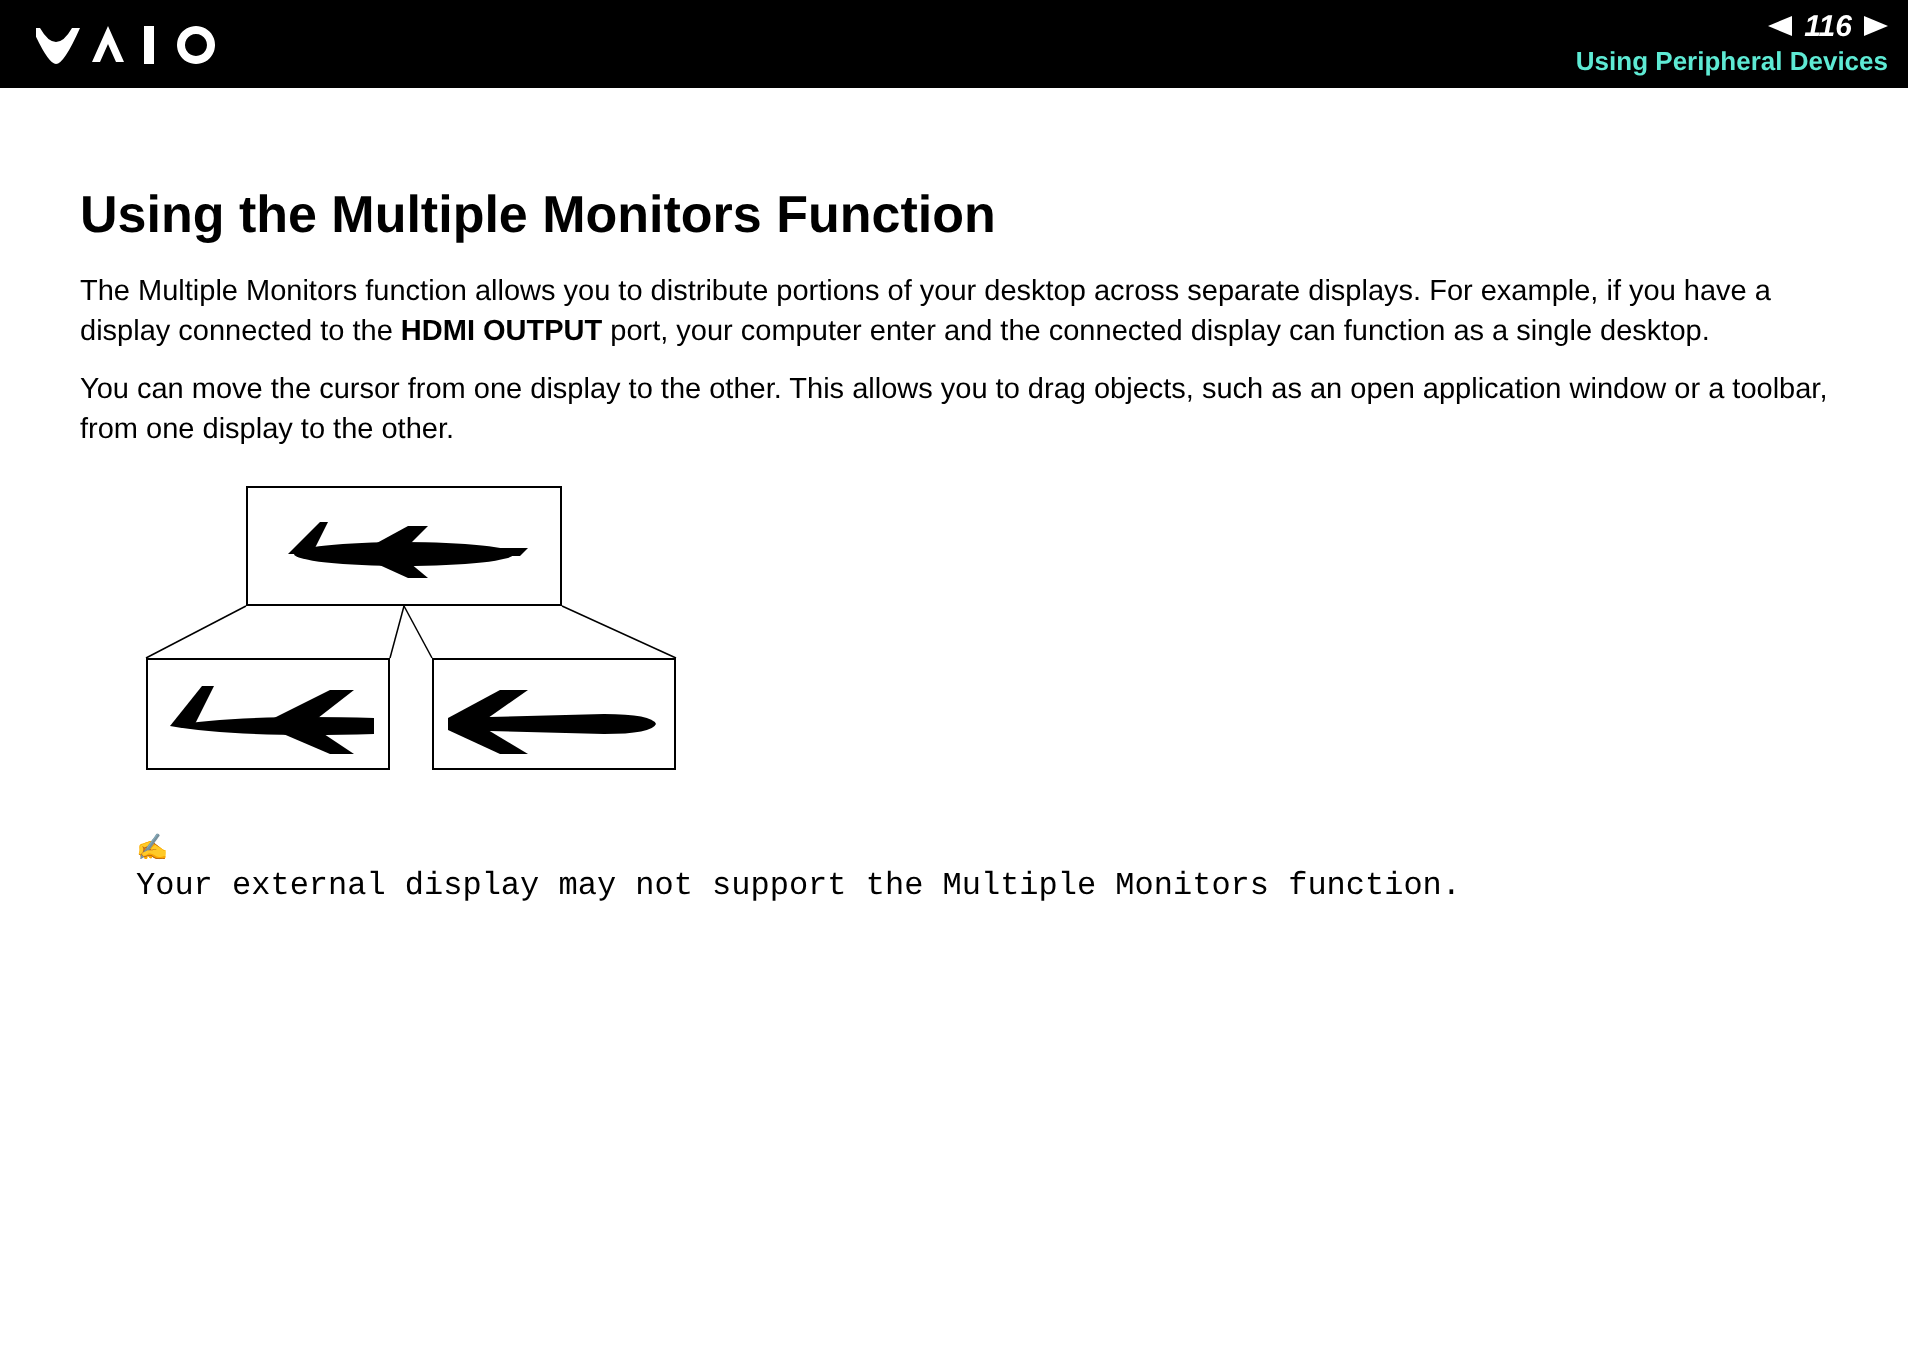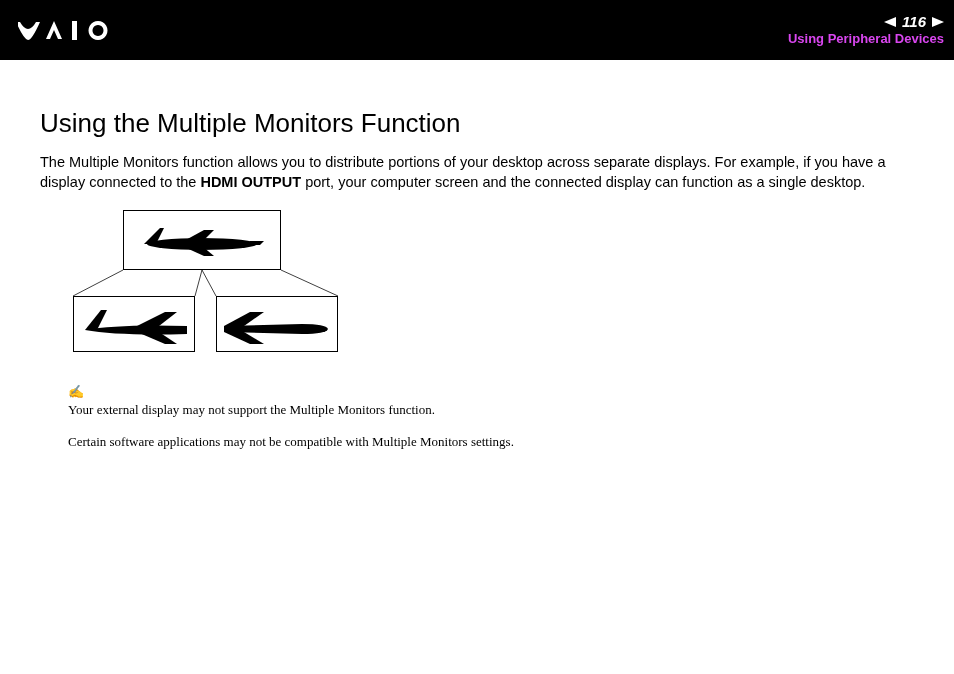--- a/index.html
+++ b/index.html
@@ -1,19 +1,19 @@
 <!DOCTYPE html>
 <html><head>
 <meta charset="utf-8">
 <style>
   * { box-sizing: border-box; margin: 0; padding: 0; }
   html, body { width: 954px; height: 674px; background: #fff; font-family: Arial, Helvetica, sans-serif; color: #000; }
   .header {
     background: #000;
-    height: 60px;
+    height: 44px;
     display: flex;
     align-items: center;
     justify-content: space-between;
     padding: 0 10px 0 18px;
     position: relative;
   }
   .logo svg { display: block; }
   .header-right { text-align: right; color: #fff; }
   .page-nav {
     display: flex;
@@ -21,30 +21,30 @@
     justify-content: flex-end;
     gap: 6px;
     font-weight: bold;
     font-style: italic;
     font-size: 15px;
     line-height: 1;
     margin-bottom: 2px;
   }
   .arrow-left, .arrow-right { display: inline-block; }
   .breadcrumb {
-    color: #d946ef;
+    color: #5eead4;
     font-weight: bold;
     font-size: 13px;
   }
   .content {
     padding: 48px 40px 0 40px;
   }
   h1 {
     font-size: 26px;
-    font-weight: 400;
+    font-weight: 700;
     margin-bottom: 14px;
     letter-spacing: 0;
   }
   p.body {
     font-size: 14.5px;
     line-height: 1.35;
     margin-bottom: 10px;
   }
   .bold { font-weight: bold; }
   .figure {
@@ -61,24 +61,24 @@
     align-items: center;
     justify-content: center;
   }
   .monitor.primary { left: 55px; top: 0; width: 158px; height: 60px; }
   .monitor.left    { left: 5px;  top: 86px; width: 122px; height: 56px; }
   .monitor.right   { left: 148px; top: 86px; width: 122px; height: 56px; }
   .connectors { position: absolute; inset: 0; pointer-events: none; }
   .note-icon { color: #008080; font-size: 13px; display: inline-block; margin-bottom: 2px; }
   .note-block { margin-left: 28px; }
   p.note {
-    font-size: 13px;
+    font-size: 16px;
     line-height: 1.35;
     margin-bottom: 14px;
-    font-family: Liberation Serif, serif;
+    font-family: Liberation Mono, monospace;
   }
 </style>
 </head>
 <body>
 
 <div class="header">
   <div class="logo">
     <svg width="110" height="24" viewBox="0 0 110 24">
       <g fill="#fff">
         <path d="M2 4 Q10 18 18 4 L22 4 Q14 22 10 22 Q6 22 -2 4 Z" transform="translate(0,0)"></path>
@@ -103,23 +103,24 @@
       </span>
     </div>
     <div class="breadcrumb">Using Peripheral Devices</div>
   </div>
 </div>
 
 <div class="content">
   <h1>Using the Multiple Monitors Function</h1>
 
   <p class="body">
-    <span>The Multiple Monitors function allows you to distribute portions of your desktop across separate displays. For example, if you have a display connected to the </span><span class="bold">HDMI OUTPUT</span><span> port, your computer screen and the connected display can function as a single desktop.</span>
+    <span>The Multiple Monitors function allows you to distribute portions of your desktop across separate displays. For example, if you have a display connected to the </span><span class="bold">HDMI OUTPUT</span><span> port, your computer enter and the connected display can function as a single desktop.</span>
   </p>
 
+  <p class="body">You can move the cursor from one display to the other. This allows you to drag objects, such as an open application window or a toolbar, from one display to the other.</p>
 
   <div class="figure">
     <svg class="connectors" width="280" height="150">
       <line x1="55" y1="60" x2="5" y2="86" stroke="#000" stroke-width="0.75"></line>
       <line x1="134" y1="60" x2="127" y2="86" stroke="#000" stroke-width="0.75"></line>
       <line x1="134" y1="60" x2="148" y2="86" stroke="#000" stroke-width="0.75"></line>
       <line x1="213" y1="60" x2="270" y2="86" stroke="#000" stroke-width="0.75"></line>
     </svg>
     <div class="monitor primary">
       <svg width="140" height="36" viewBox="0 0 140 36">
@@ -149,15 +150,14 @@
           <polygon points="2,22 28,8 42,8 22,22"></polygon>
           <polygon points="2,28 28,40 42,40 22,28"></polygon>
         </g>
       </svg>
     </div>
   </div>
 
   <div class="note-block">
     <span class="note-icon">✍</span>
     <p class="note">Your external display may not support the Multiple Monitors function.</p>
-    <p class="note">Certain software applications may not be compatible with Multiple Monitors settings.</p>
   </div>
 </div>
 
 </body></html>

